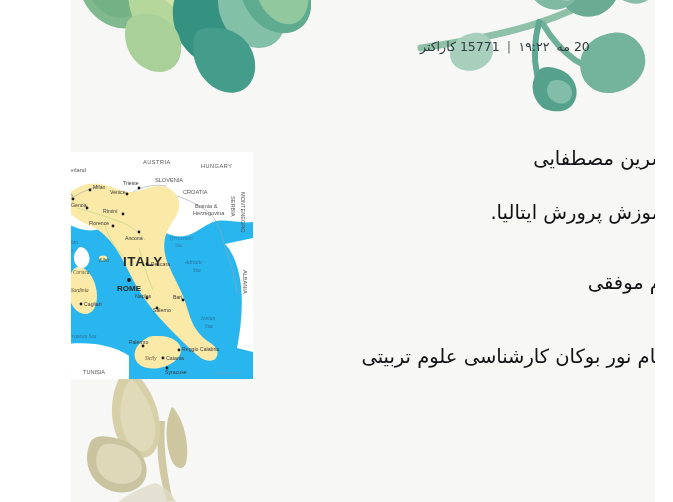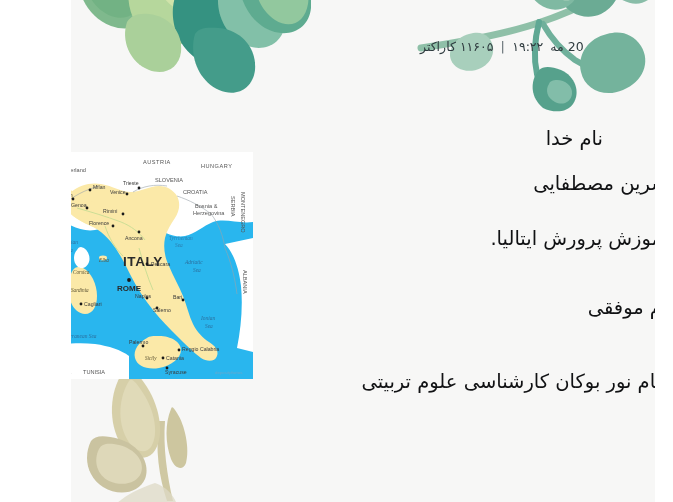--- a/index.html
+++ b/index.html
@@ -108,21 +108,21 @@
           <path d="M128 132 C118 144 120 160 132 170 C142 175 156 175 162 166 C170 154 164 138 150 132 C140 128 132 128 128 132 Z" fill="#56a18c"></path>
           <path d="M138 146 C134 152 136 160 144 164 C152 168 160 164 161 156 C162 148 154 142 146 142 C142 142 139 143 138 146 Z" fill="#82bda9"></path>
         </g>
       </svg>
     </div>
 
     <div class="meta-strip">
       <span>20 مه</span>
       <span>۱۹:۲۲</span>
       <span class="meta-sep">|</span>
-      <span>۱۱۶۰۵ کاراکتر</span>
+      <span>15771 کاراکتر</span>
     </div>
 
     <div class="deco-bottom-left">
       <svg viewBox="0 0 120 140" xmlns="http://www.w3.org/2000/svg">
         <g>
           <path d="M74 56 C70 84 74 112 82 136 L88 136 C82 110 78 82 80 56 Z" fill="#cfc8a3"></path>
           <path d="M40 4 C26 22 22 52 34 76 C42 92 58 98 68 88 C80 74 76 44 62 22 C54 10 46 0 40 4 Z" fill="#d6cfa8"></path>
           <path d="M44 16 C34 32 32 56 42 74 C48 86 60 90 66 82 C74 70 70 46 58 28 C52 19 47 12 44 16 Z" fill="#e0dab8"></path>
           <path d="M86 44 C80 58 80 78 86 94 C90 104 98 106 101 98 C105 84 100 60 92 48 C89 43 87 40 86 44 Z" fill="#cdc69f"></path>
           <path d="M6 76 C-2 92 2 112 18 122 C34 132 54 128 60 114 C66 98 54 80 34 74 C20 70 10 70 6 76 Z" fill="#cac3a0"></path>
@@ -246,21 +246,20 @@
         <text class="sea" x="162" y="176">Sea</text>
         <text class="sea" x="12" y="186">Mediterranean Sea</text>
         <text class="sea" x="126" y="88" font-size="4.4" opacity=".8">Tyrrhenian</text>
         <text class="sea" x="132" y="95" font-size="4.4" opacity=".8">Sea</text>
 
         <text x="172" y="222" font-size="4.4" fill="#6aa8cc" font-family="Liberation Sans, sans-serif">depositphotos</text>
       </svg>
     </div>
 
     <div class="text-col">
-      <div class="tline l1">نام خدا</div>
       <div class="tline l2">اسرین مصطفایی</div>
       <div class="tline l3">موضوع: آموزش پرورش ایتالیا.</div>
       <div class="tline l4">استاد:بهنام موفقی</div>
       <div class="tline l5">دانشگاه پیام نور بوکان کارشناسی علوم تربیتی</div>
     </div>
 
   </div>
 
   <div class="page-right-gap"></div>
   <div class="scroll-rail">

